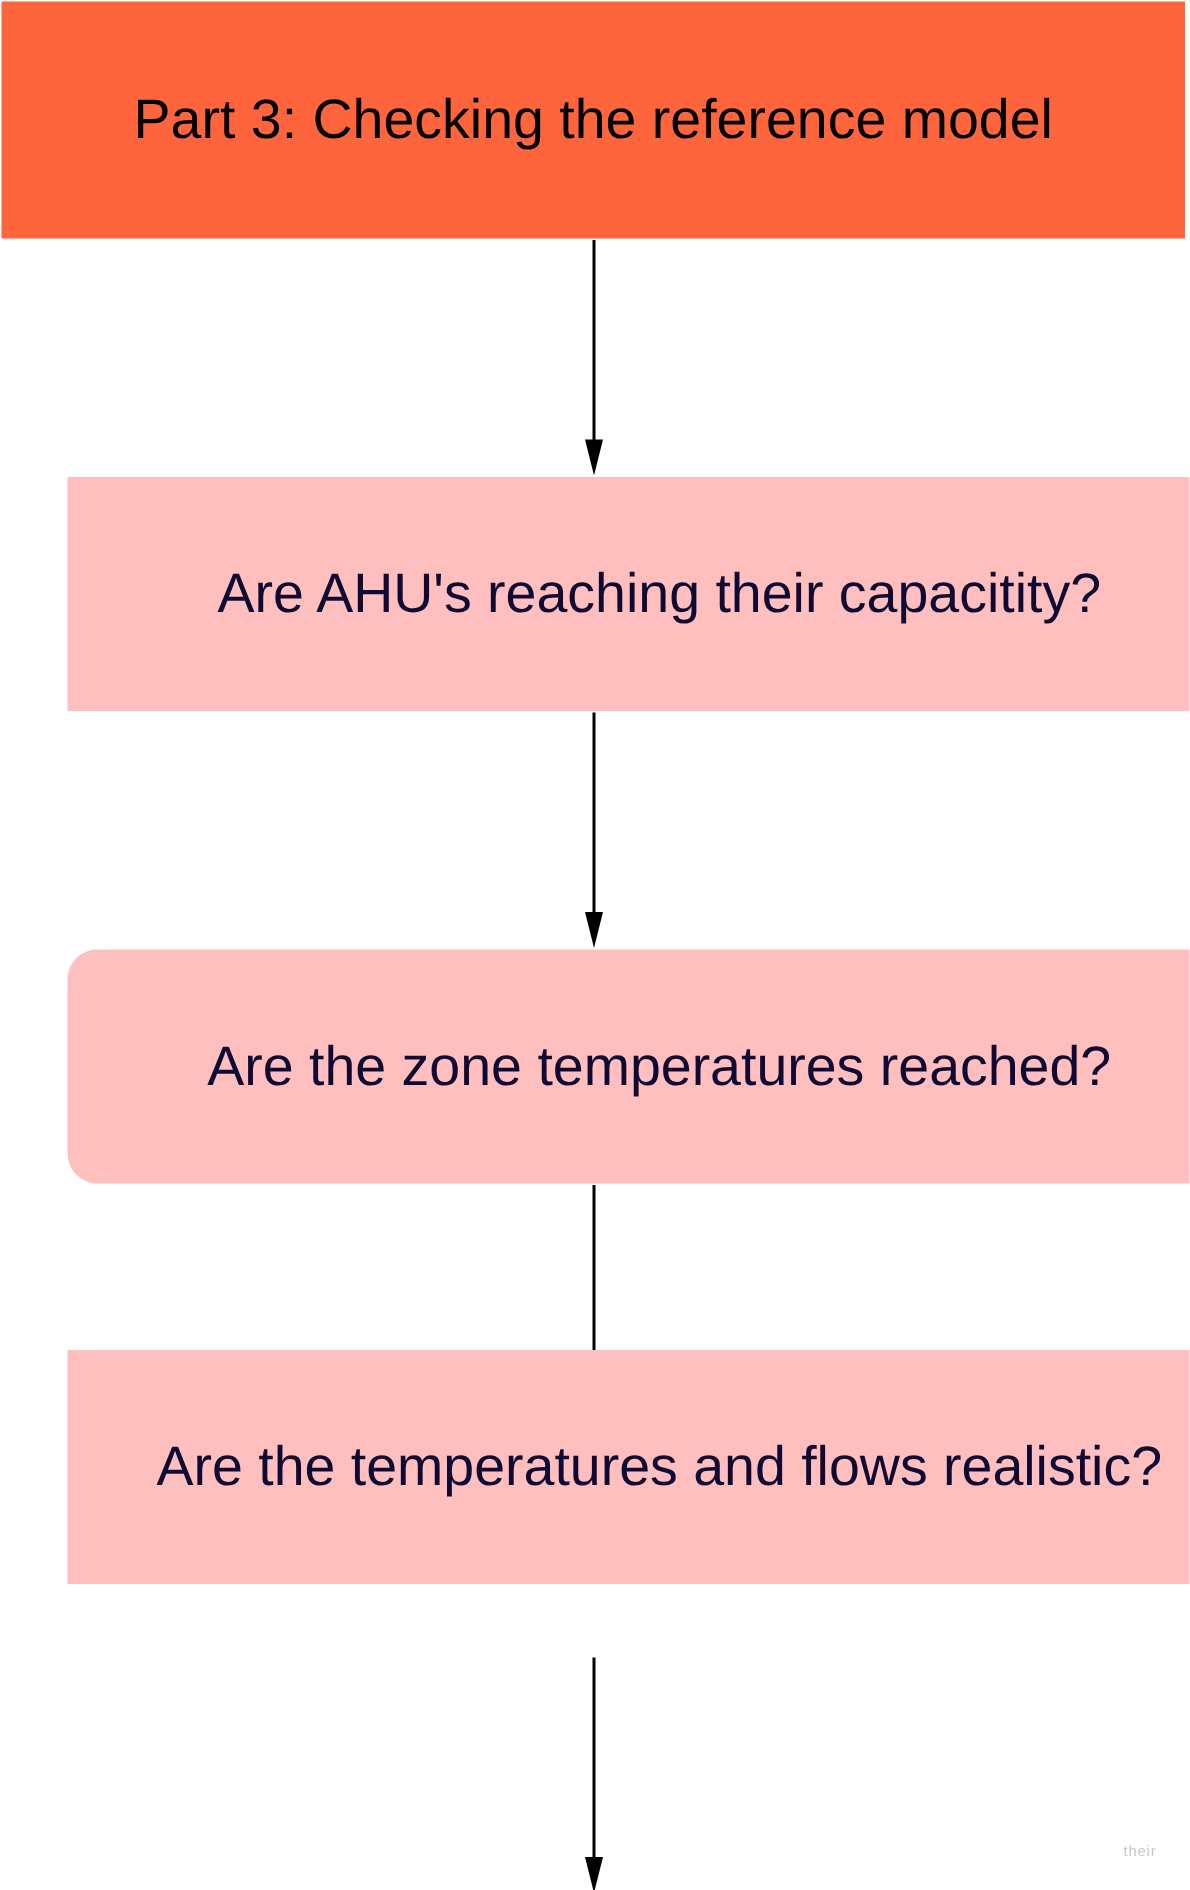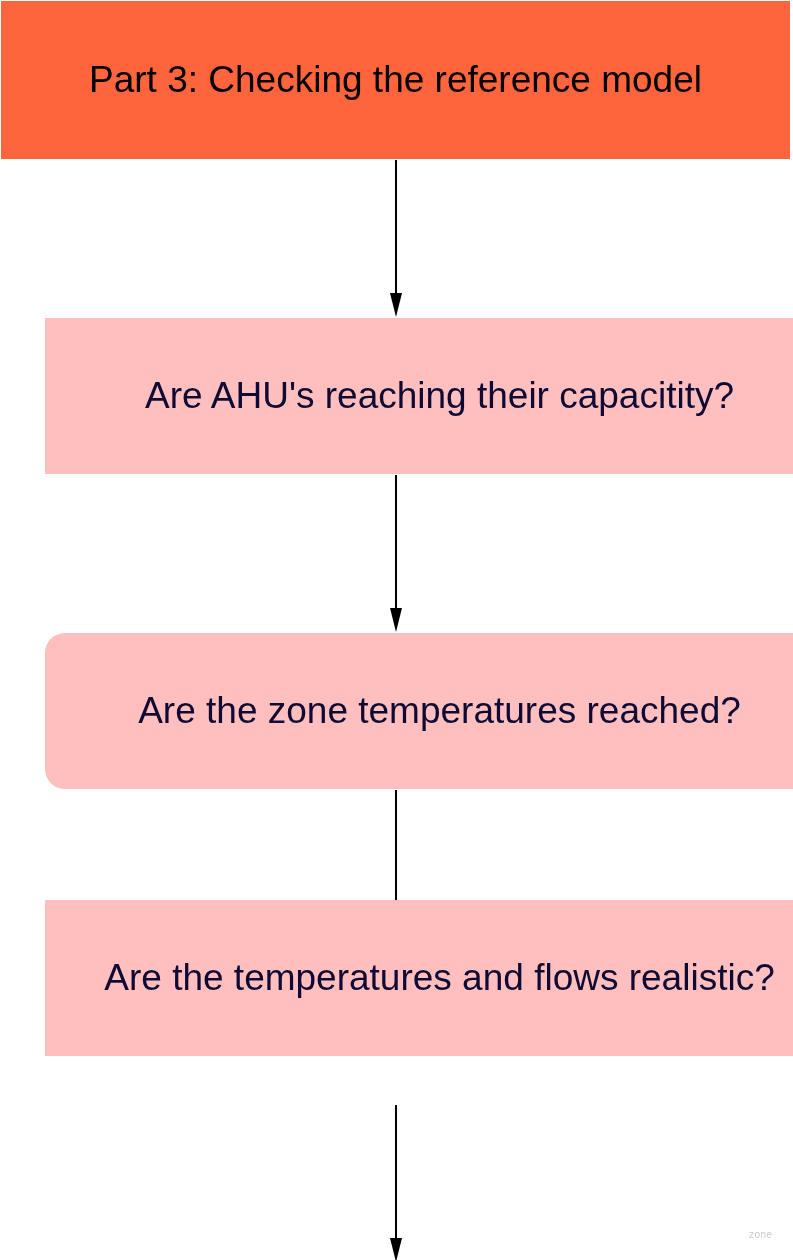--- a/index.html
+++ b/index.html
@@ -101,13 +101,13 @@
 
 <div class="box box-step" style="top:900px;text-align:center;">
   <span>Are the temperatures and flows realistic?</span>
 </div>
 
 <div class="connector" style="top:1105px; height:157px;">
   <div class="line" style="height:140px;"></div>
   <div class="head"></div>
 </div>
 
-<div class="watermark">zone</div>
+<div class="watermark">their</div>
 
 </body></html>

